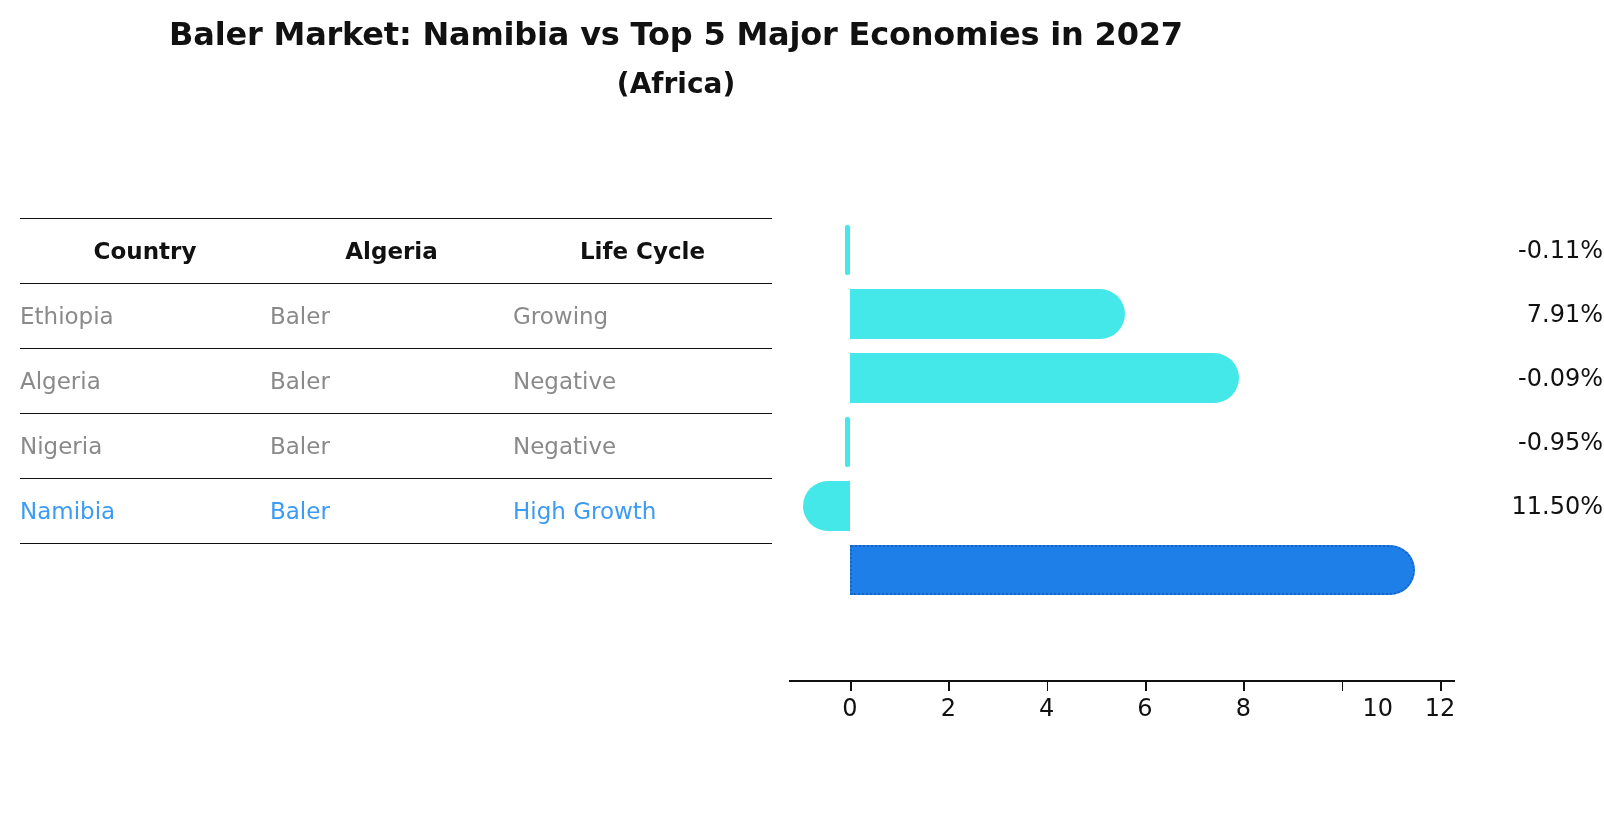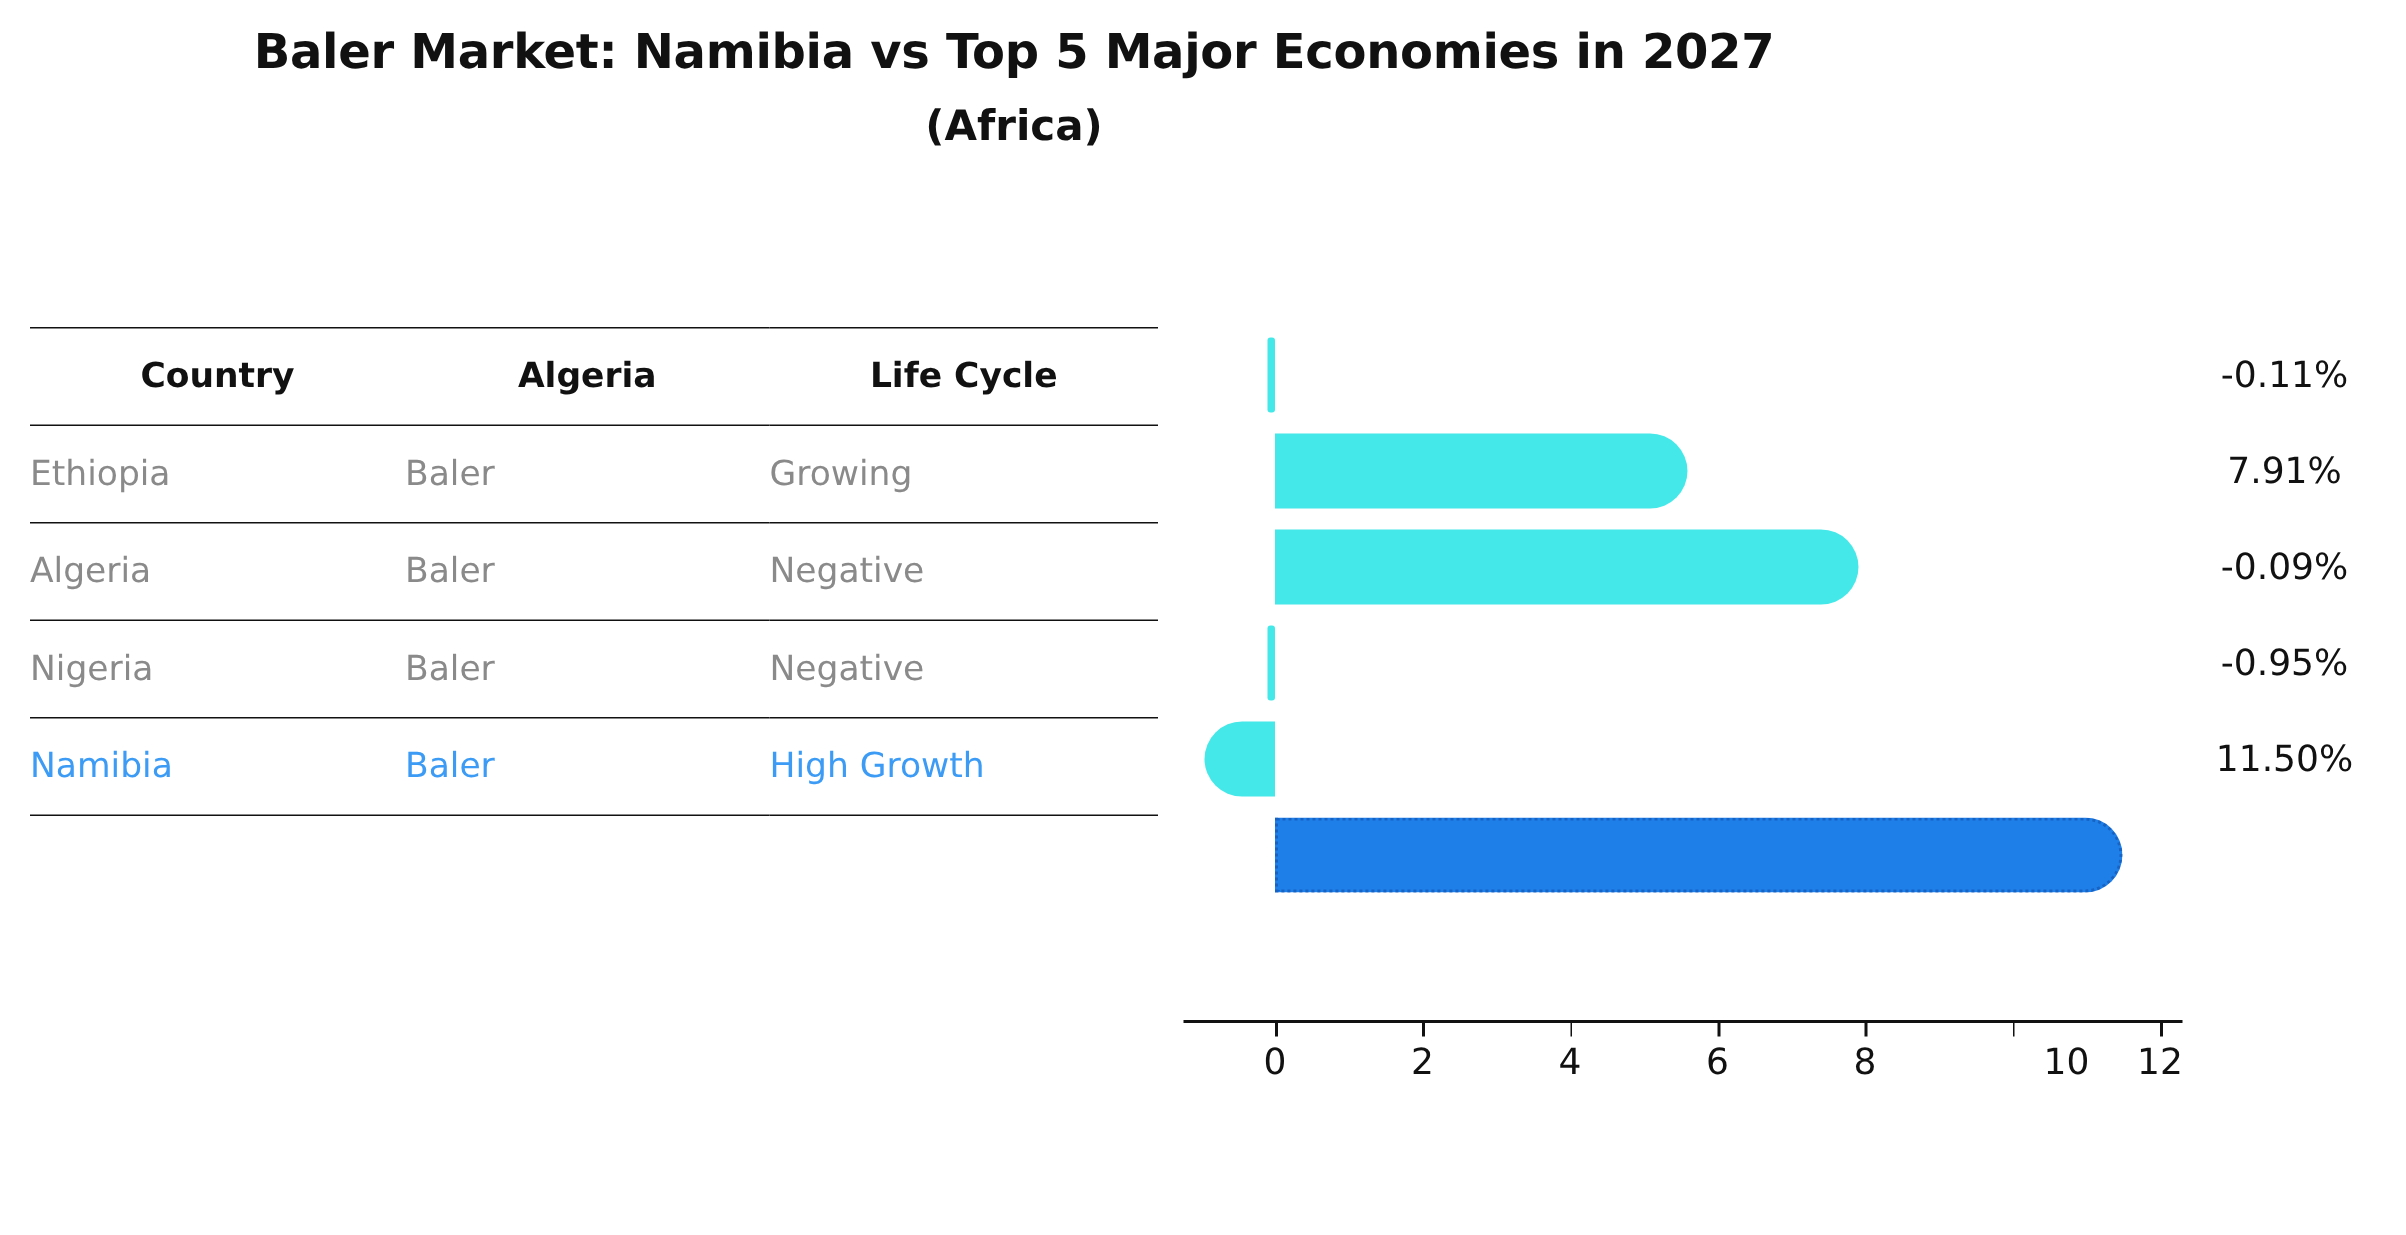--- a/index.html
+++ b/index.html
@@ -122,21 +122,21 @@
     left: 1443px;
     top: 218px;
     width: 160px;
     height: 462px;
   }
   .value-label {
     height: 64px;
     line-height: 64px;
     font-size: 24px;
     color: #111111;
-    text-align: center;
+    text-align: right;
     white-space: nowrap;
   }
 
   
   #x-axis {
     position: absolute;
     left: 775px;
     top: 680px;
     width: 680px;
     height: 60px;

